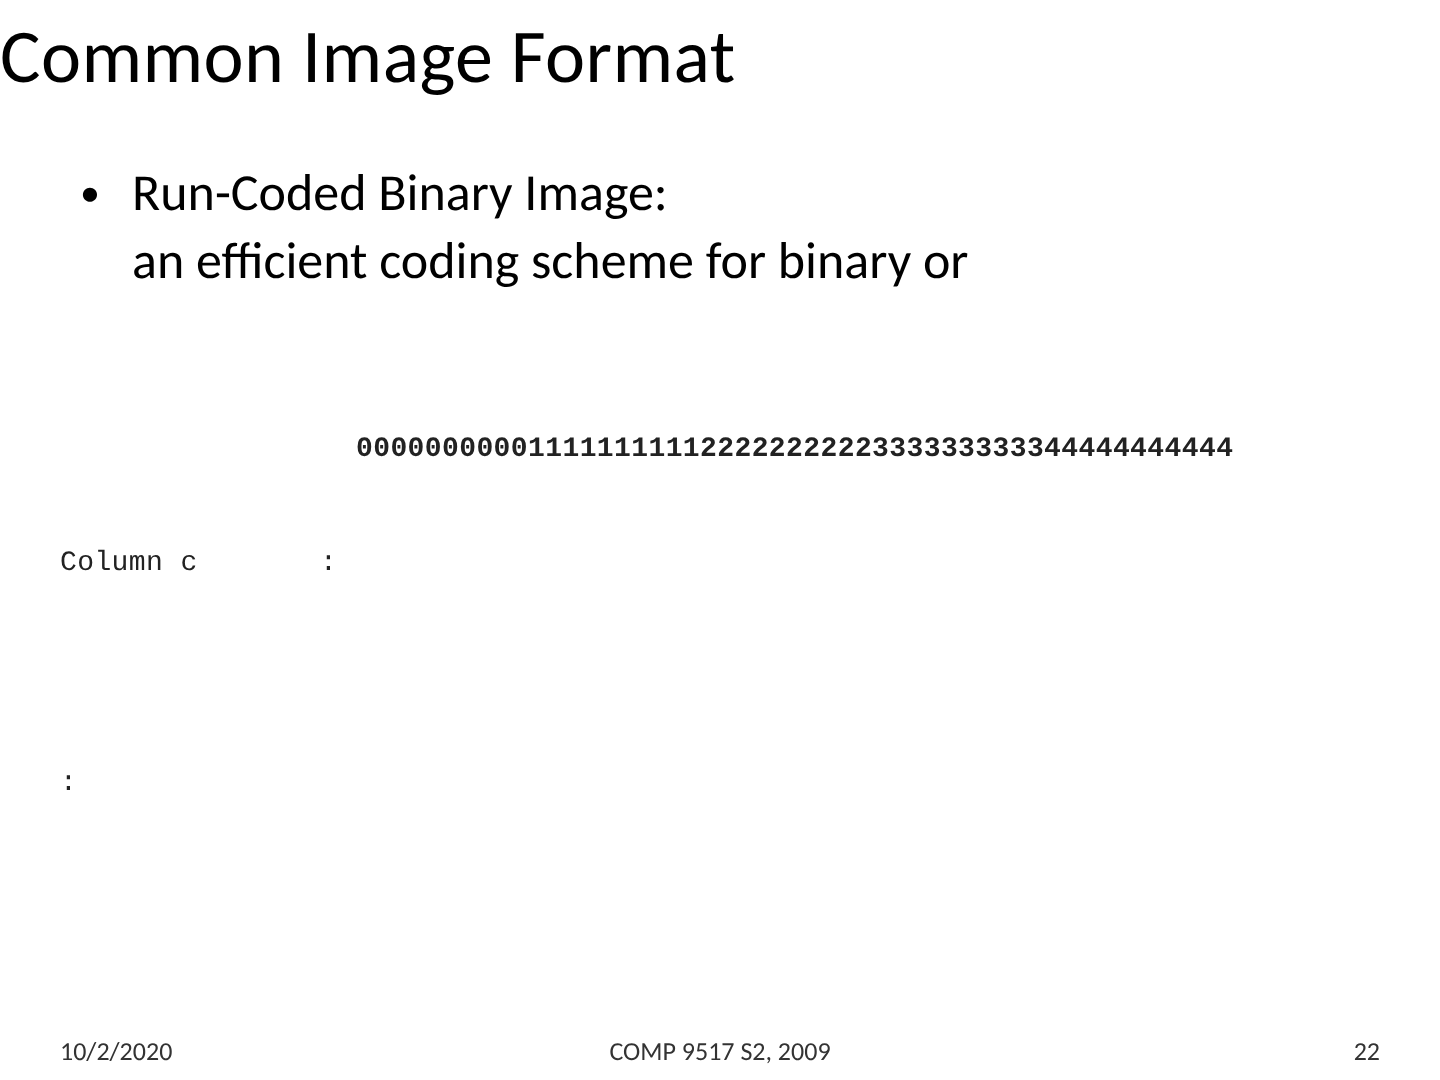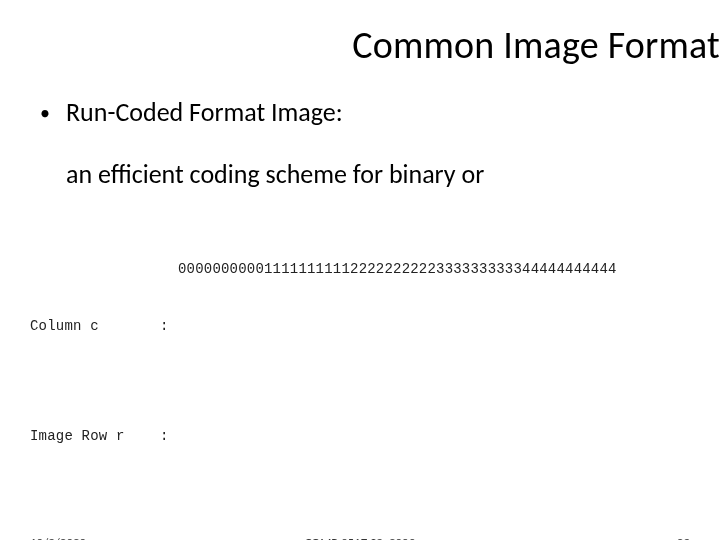--- a/index.html
+++ b/index.html
@@ -12,24 +12,24 @@
     color: #000;
     overflow: hidden;
   }
   .slide {
     position: relative;
     width: 720px;
     height: 540px;
     box-sizing: border-box;
   }
   .title {
-    text-align: right;
+    text-align: left;
     font-size: 38px;
     font-weight: 400;
-    margin-top: 22px;
+    margin-top: 6px;
     margin-bottom: 28px;
     letter-spacing: 0.2px;
   }
   .body {
     padding-left: 40px;
     padding-right: 40px;
     font-size: 26px;
     line-height: 1.25;
   }
   .bullet-row {
@@ -41,21 +41,20 @@
     flex: 0 0 26px;
     text-align: left;
     font-size: 20px;
     line-height: 34px;
   }
   .bullet-text {
     flex: 1;
   }
   .sub-line {
     padding-left: 26px;
-    margin-top: 28px;
   }
   .code-block {
     margin-top: 32px;
     margin-left: 30px;
     font-family: "Courier New", Courier, monospace;
     font-size: 14px;
     line-height: 1.35;
     white-space: pre;
     color: #222;
     letter-spacing: 0.2px;
@@ -66,20 +65,21 @@
   .code-label {
     width: 130px;
     flex: 0 0 130px;
   }
   .code-colon {
     width: 18px;
     flex: 0 0 18px;
   }
   .code-val {
     flex: 1;
+    font-weight: bold;
   }
   .code-gap {
     height: 16px;
   }
   .footer {
     position: absolute;
     bottom: 12px;
     left: 0;
     width: 720px;
     font-size: 13px;
@@ -105,38 +105,37 @@
 </head>
 <body>
 
 <div class="slide">
 
   <div class="title">Common Image Format</div>
 
   <div class="body">
     <div class="bullet-row">
       <div class="bullet-dot">•</div>
-      <div class="bullet-text">Run-Coded Format Image:</div>
+      <div class="bullet-text">Run-Coded Binary Image:</div>
     </div>
     <div class="sub-line">an efficient coding scheme for binary or</div>
   </div>
 
   <div class="code-block">
     <div class="code-row">
       <span class="code-label"></span>
       <span class="code-colon"></span>
       <span class="code-val">000000000011111111112222222222333333333344444444444</span>
     </div>
     <div class="code-row">
       <span class="code-label">Column c</span>
       <span class="code-colon">:</span>
     </div>
     <div class="code-gap"></div>
     <div class="code-row">
-      <span class="code-label">Image Row r</span>
       <span class="code-colon">:</span>
     </div>
     <div class="code-gap"></div>
     
     
     
   </div>
 
   <div class="footer">
     <div class="footer-date">10/2/2020</div>

